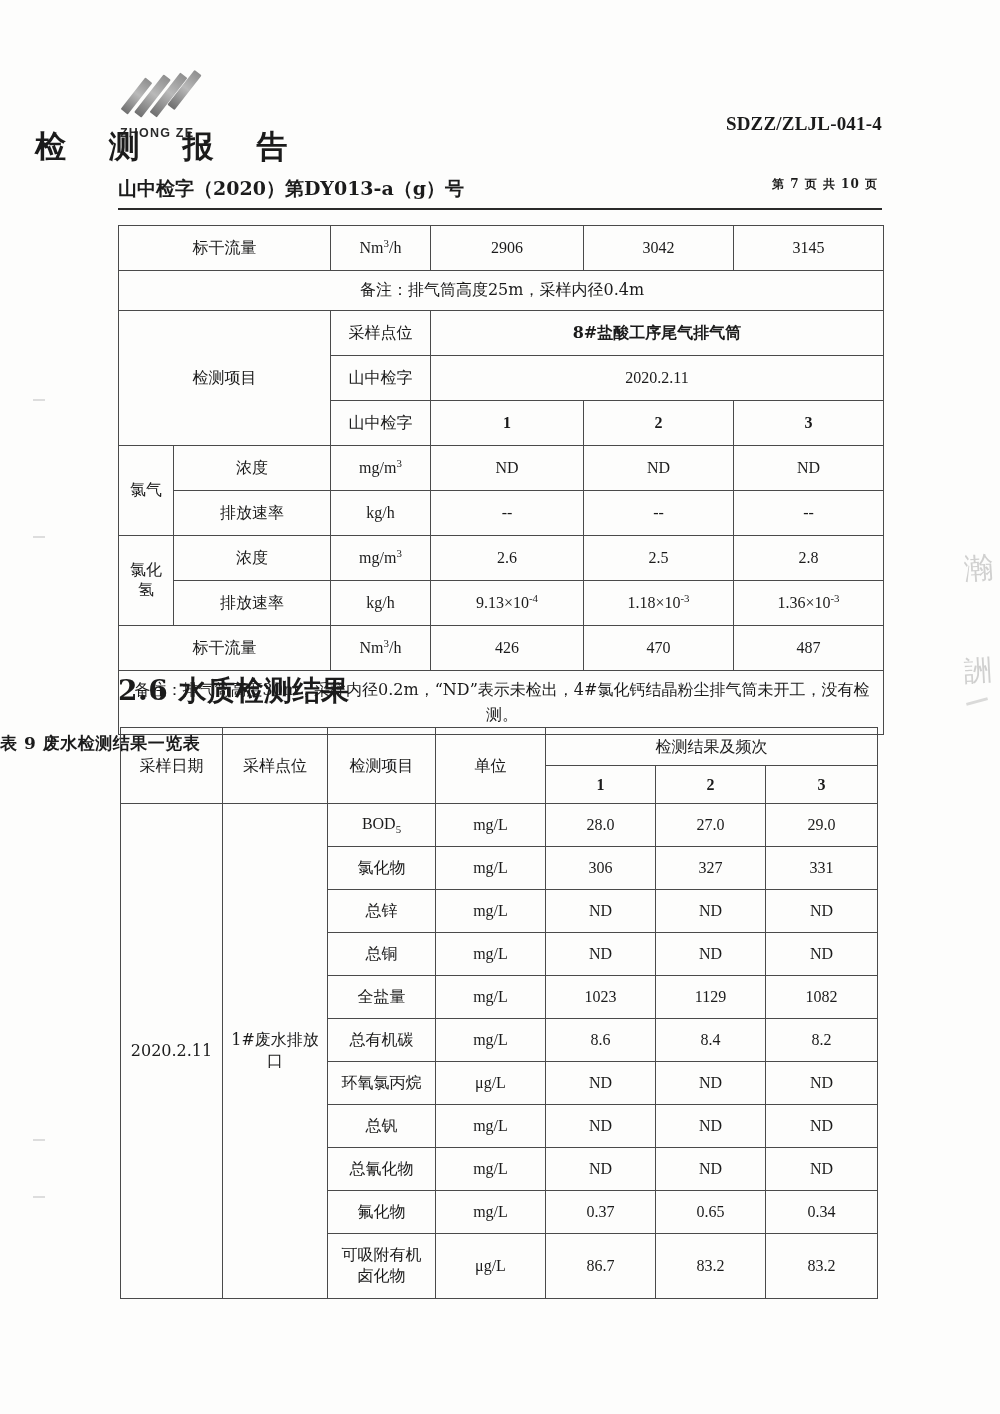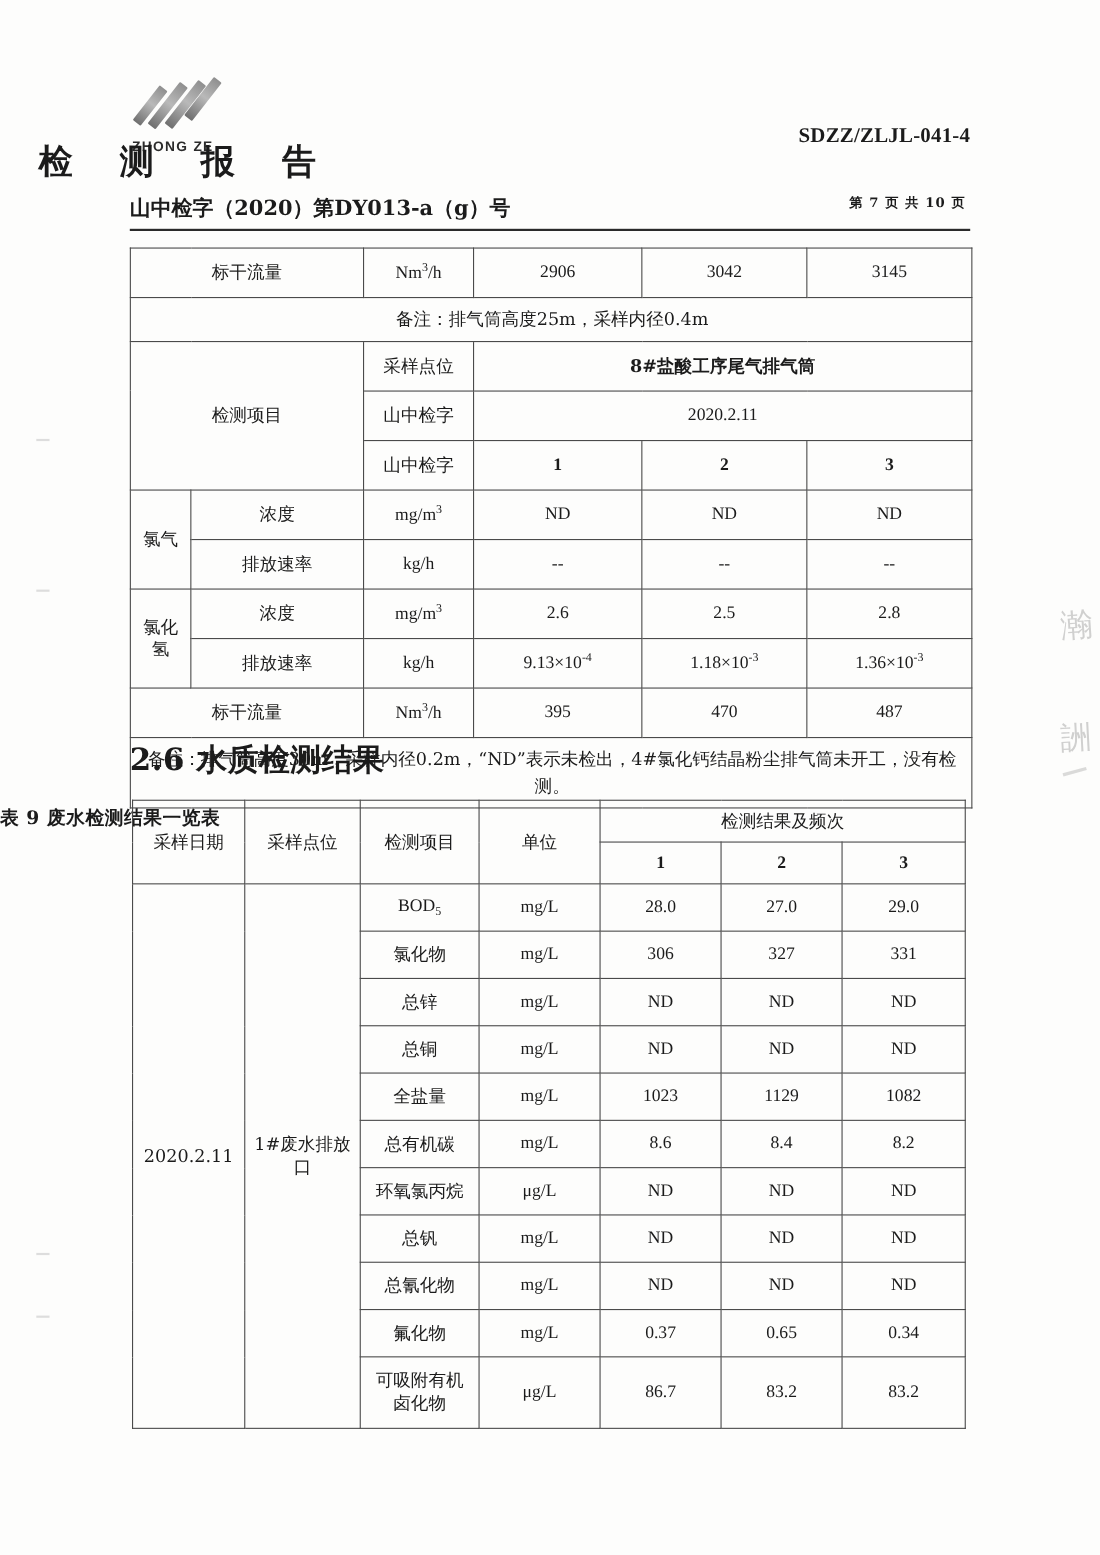--- a/index.html
+++ b/index.html
@@ -307,21 +307,21 @@
         <td class="cn">排放速率</td>
         <td>kg/h</td>
         <td>9.13×10<sup>-4</sup></td>
         <td>1.18×10<sup>-3</sup></td>
         <td>1.36×10<sup>-3</sup></td>
       </tr>
 
       <tr>
         <td class="cn" colspan="2">标干流量</td>
         <td>Nm<sup>3</sup>/h</td>
-        <td>395</td>
+        <td>426</td>
         <td>470</td>
         <td>487</td>
       </tr>
 
       <tr>
         <td class="cn remark" colspan="6">备注：排气筒高度30m，采样内径0.2m，“ND”表示未检出，4#氯化钙结晶粉尘排气筒未开工，没有检测。</td>
       </tr>
     </tbody>
   </table>
 

